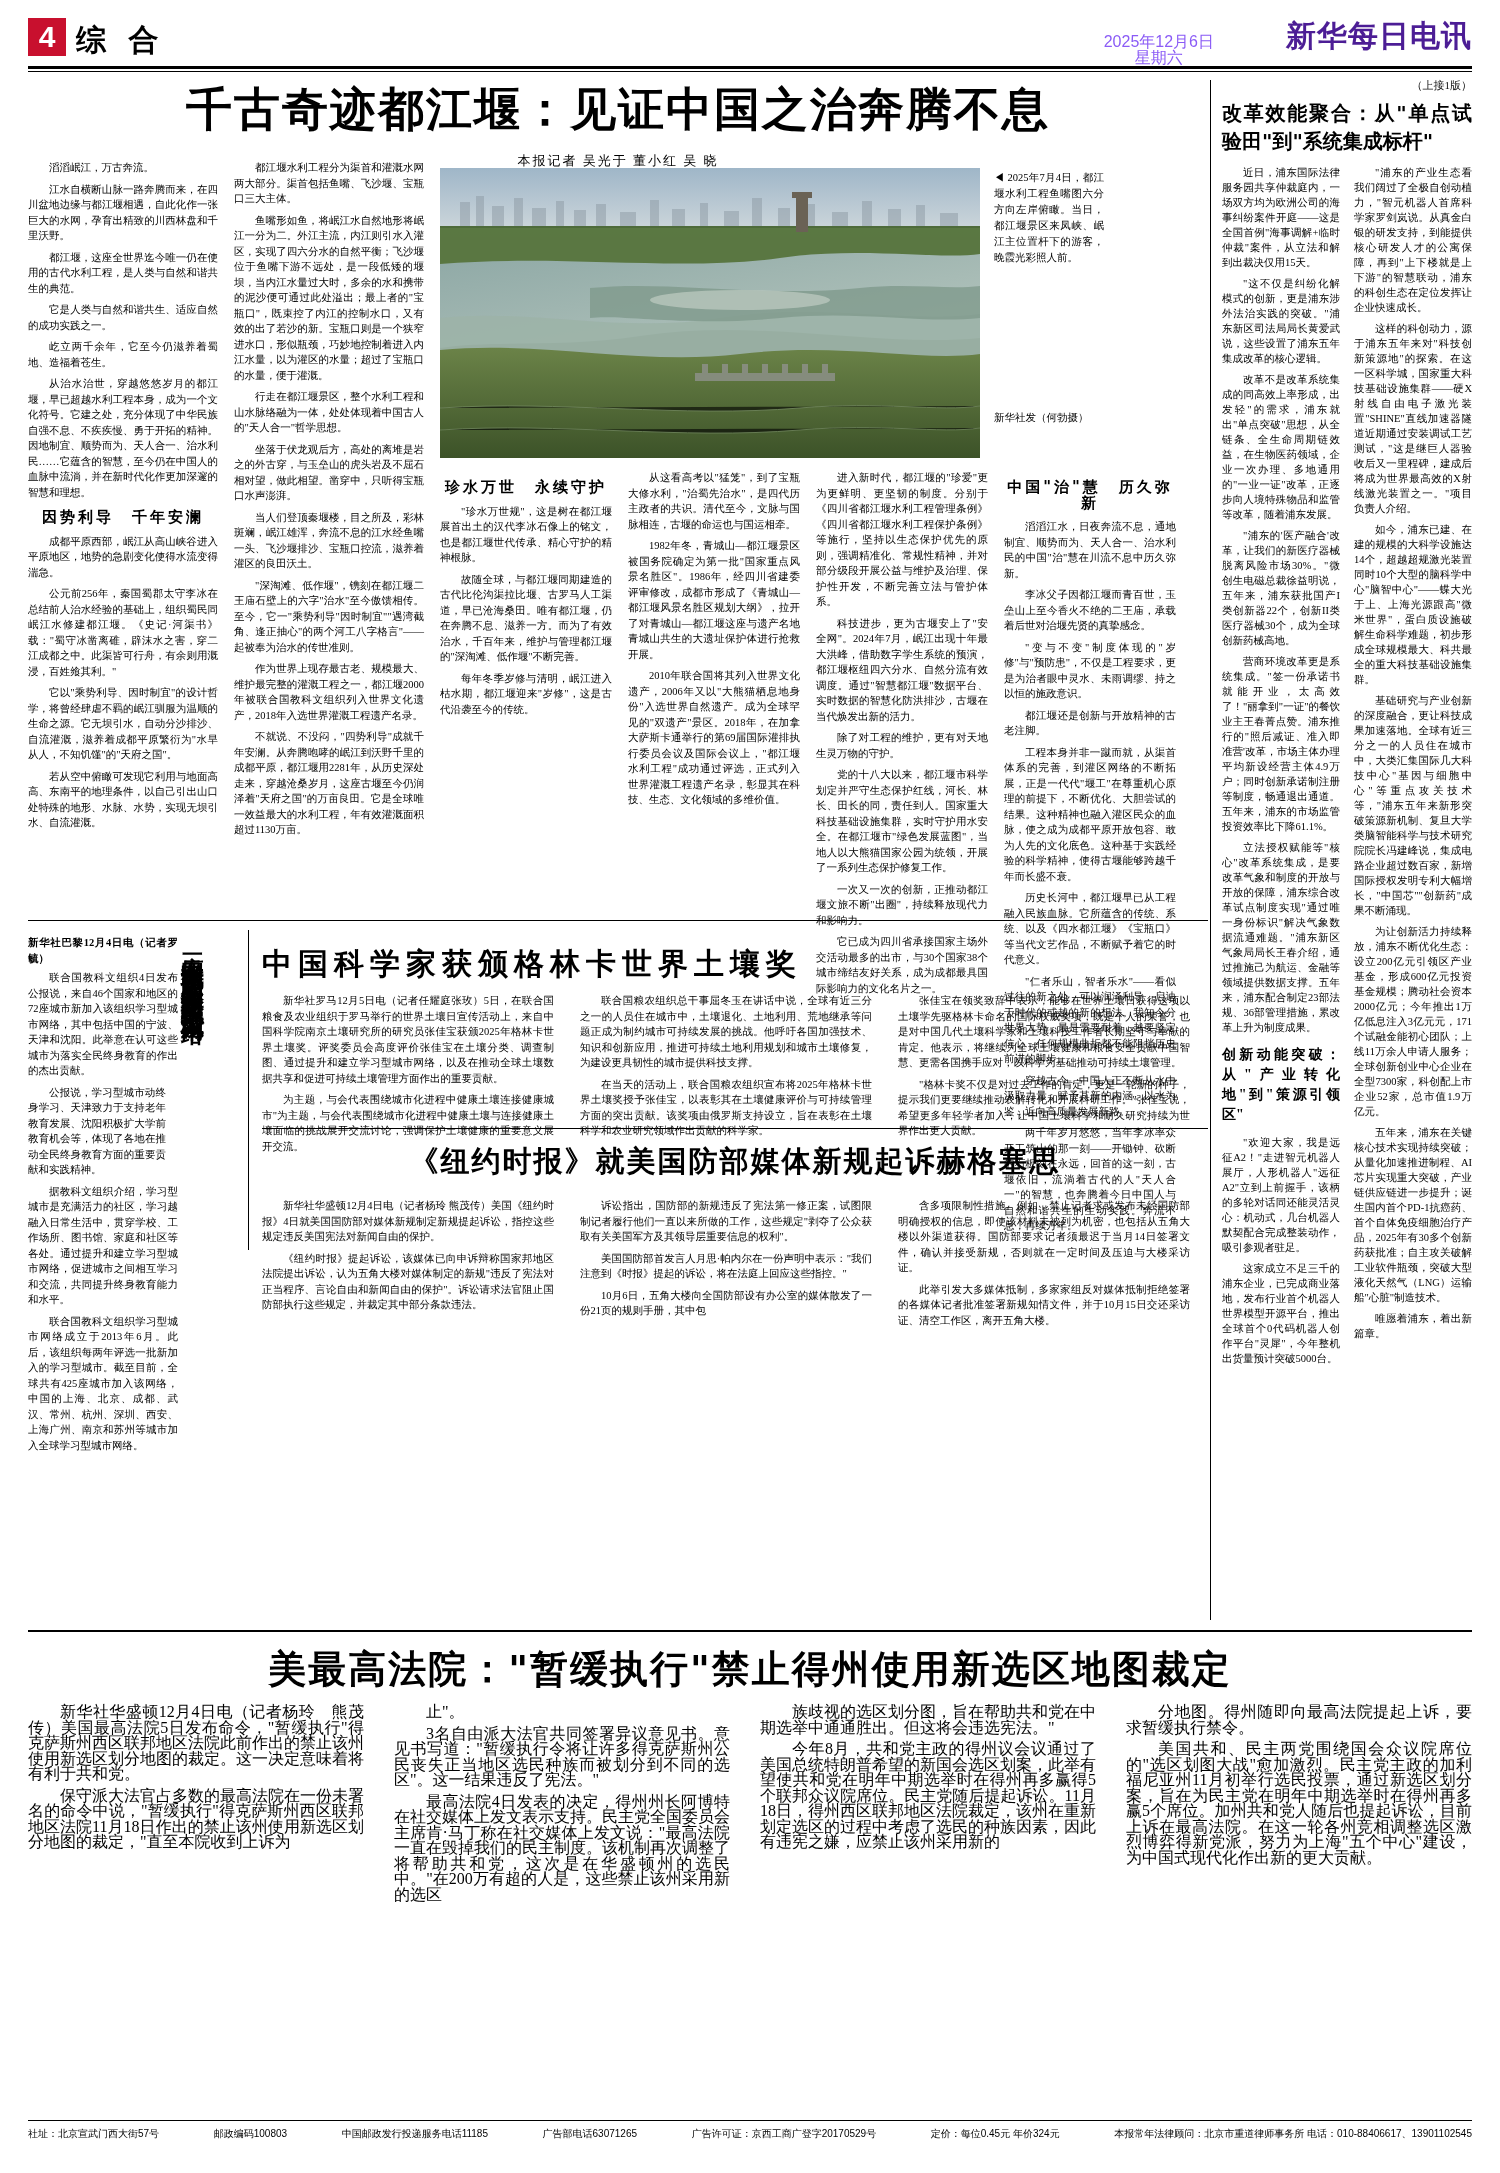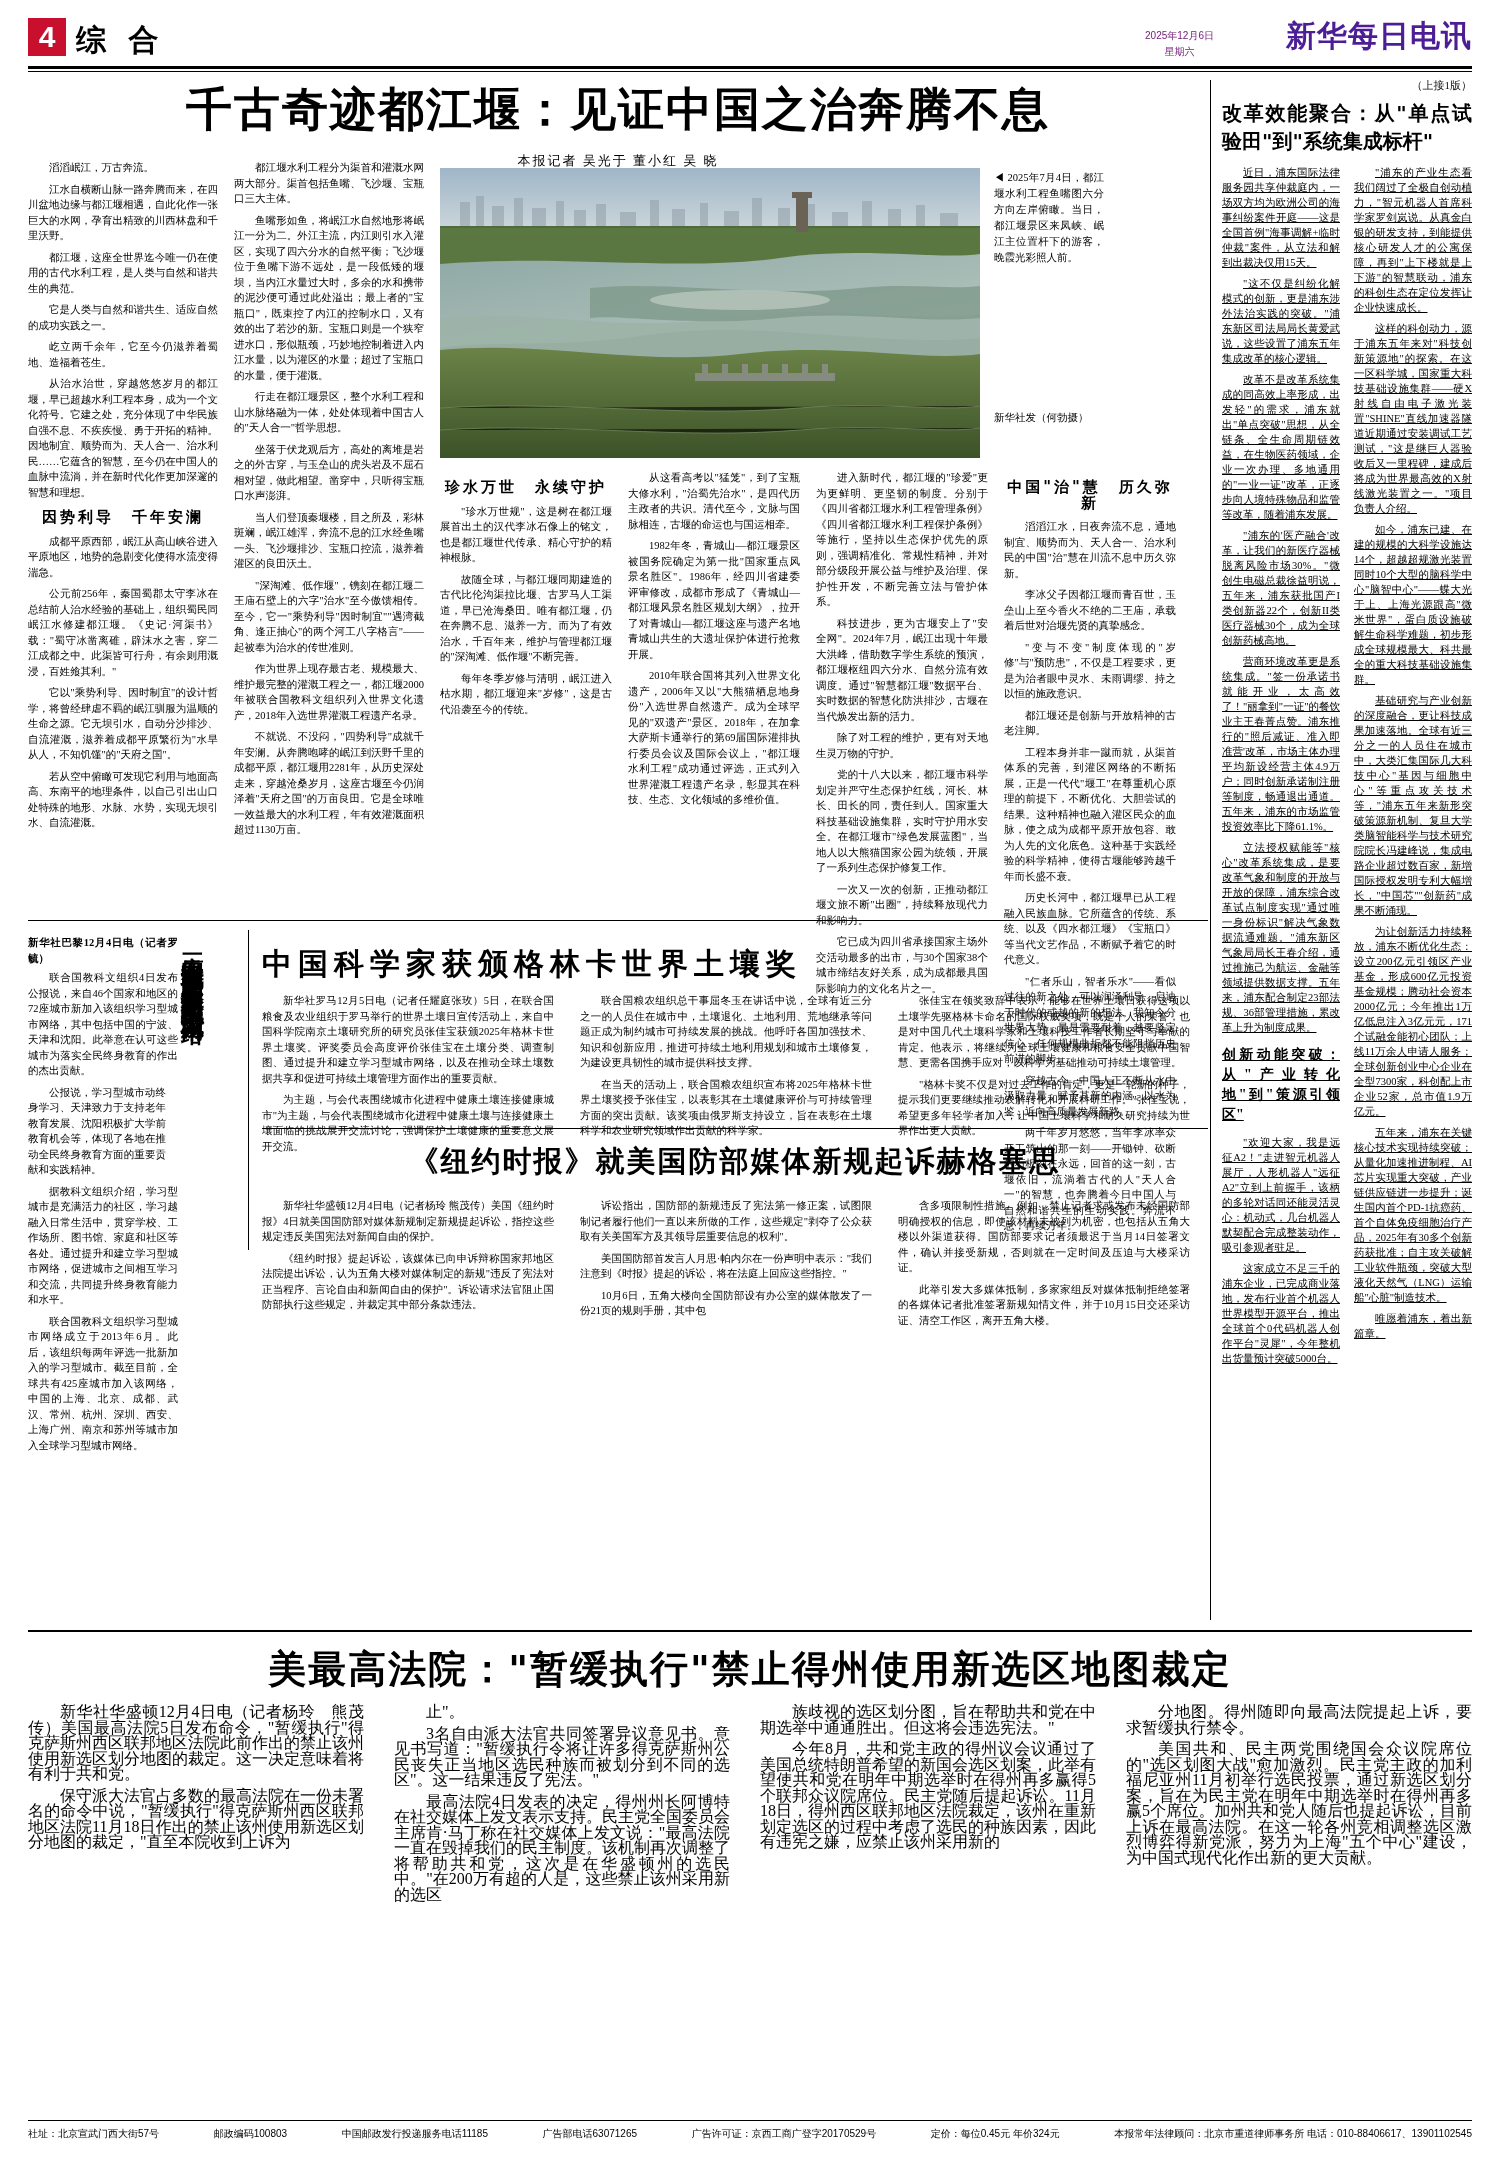--- a/index.html
+++ b/index.html
@@ -3,31 +3,31 @@
 <meta charset="utf-8">
 <style>
   html,body{margin:0;padding:0;background:#ffffff;}
   body{width:1500px;height:2173px;font-family:"Liberation Serif", serif;color:#000;position:relative;overflow:hidden;}
   .page{width:1500px;height:2173px;position:relative;padding:0;box-sizing:border-box;}
 
   
   .masthead{position:absolute;left:28px;top:18px;width:1444px;height:48px;}
   .sec-badge{position:absolute;left:0;top:0;width:38px;height:38px;background:#c8102e;color:#fff;font-family:"Liberation Sans",sans-serif;font-weight:bold;font-size:30px;line-height:38px;text-align:center;}
   .sec-name{position:absolute;left:48px;top:2px;font-size:30px;font-weight:bold;letter-spacing:6px;font-family:"DejaVu Sans",sans-serif;}
-  .mast-date{position:absolute;right:258px;top:10px;text-align:center;font-size:10px;line-height:16px;font-family:"Liberation Sans",sans-serif;color:#701a75;}
+  .mast-date{position:absolute;right:258px;top:16px;text-align:center;font-size:16px;line-height:16px;font-family:"Liberation Sans",sans-serif;color:#8b5cf6;}
   .mast-logo{position:absolute;right:0px;top:-2px;font-size:30px;font-weight:bold;color:#4c1d95;font-family:"DejaVu Sans",sans-serif;letter-spacing:1px;white-space:nowrap;}
   .mast-rule{position:absolute;left:28px;top:66px;width:1444px;height:3px;background:#000;}
   .mast-rule2{position:absolute;left:28px;top:71px;width:1444px;height:1px;background:#000;}
 
   
   .rail{position:absolute;left:1222px;top:78px;width:250px;height:1545px;}
   .rail-cont{font-size:11px;text-align:right;color:#111;margin:0 0 6px 0;}
   .rail h2{font-size:20px;line-height:28px;font-weight:bold;margin:2px 0 10px 0;text-align:justify;font-family:"DejaVu Sans",sans-serif;}
   .rail-col{column-count:2;column-gap:14px;font-size:10.5px;line-height:15px;text-align:justify;}
-  .rail-col p{margin:0 0 6px 0;text-indent:2em;text-decoration:underline;}
+  .rail-col p{margin:0 0 6px 0;text-indent:2em;}
 
   
   .lead{position:absolute;left:28px;top:80px;width:1180px;}
   .lead h1{font-size:46px;line-height:58px;font-weight:bold;letter-spacing:2px;text-align:center;margin:0;font-family:"DejaVu Sans",sans-serif;}
   .byline{text-align:center;font-size:13px;margin:14px 0 0 0;letter-spacing:2px;}
 
   
   .lead-body{position:absolute;left:28px;top:160px;width:1180px;height:760px;}
   .col{position:absolute;top:0;width:190px;font-size:10.5px;line-height:15.5px;text-align:justify;}
   .col p{margin:0 0 6px 0;text-indent:2em;}

